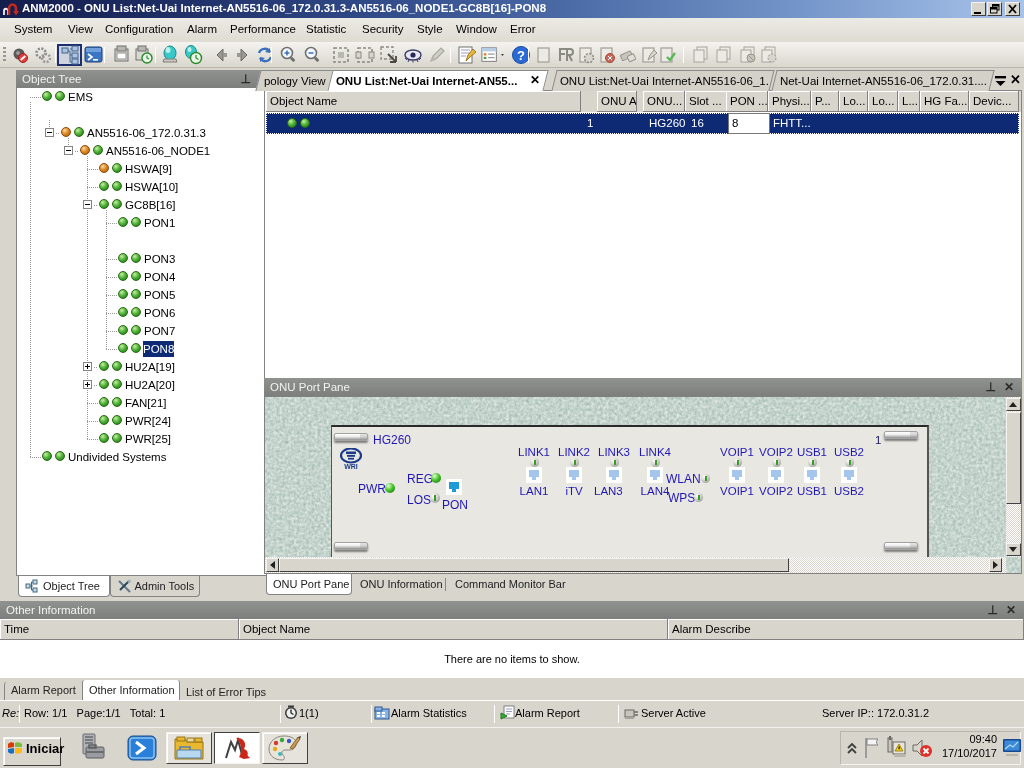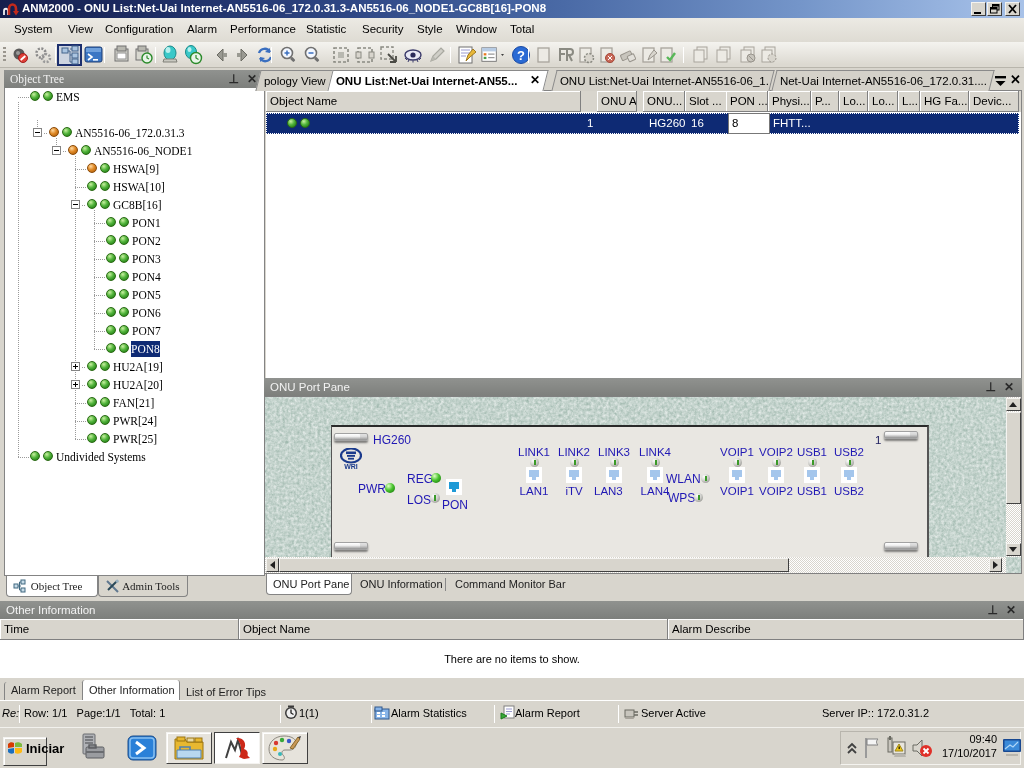--- a/index.html
+++ b/index.html
@@ -15,21 +15,21 @@
   color:#000; font-weight:bold; text-align:center; }
 #menubar { position:absolute; left:0; top:18px; width:1024px; height:24px;
   background:linear-gradient(180deg,#eceae4 0%,#dedbd3 100%); color:#000; font-size:11.5px; }
 #menubar span.mi { position:absolute; top:5px; }
 #toolbar { position:absolute; left:0; top:42px; width:1024px; height:26px;
   background:linear-gradient(180deg,#f4f3ef 0%,#dcd9d1 90%); border-bottom:1px solid #b8b5ac; }
 .tbi { position:absolute; }
 .tsep { position:absolute; top:5px; width:1px; height:16px; background:#a8a49c; border-right:1px solid #fff; }
 .docktitle { background:linear-gradient(180deg,#90928f,#7d7f7c); color:#f2f2f2; font-size:11.5px; line-height:18px; padding-left:6px; }
 .pinx { position:absolute; color:#2a2a2a; font-size:12px; font-weight:bold; }
-#treepanel { position:absolute; left:4px; top:70px; width:261px; height:528px;font-family:Liberation Serif, serif; }
+#treepanel { position:absolute; left:16px; top:70px; width:261px; height:528px; }
 #treehead { position:absolute; left:0; top:0; width:261px; height:18px; }
 #treebody { position:absolute; left:0; top:18px; width:261px; height:488px; background:#fff; border:1px solid #848484; border-top:none; overflow:hidden; }
 .trow { position:absolute; height:18px; line-height:18px; white-space:nowrap; color:#000; font-size:11.5px; }
 .dotv { position:absolute; width:1px; background:repeating-linear-gradient(180deg,#9a9a9a 0 1px,transparent 1px 2px); }
 .ball { position:absolute; width:10px; height:10px; border-radius:50%; top:3px; }
 .bgreen { background:radial-gradient(circle at 35% 30%, #c8f0a0, #52b43c 45%, #1f7a12 90%); border:1px solid #2a6a14;}
 .borange { background:radial-gradient(circle at 35% 30%, #ffd9a0, #e08a28 45%, #b05e08 90%); border:1px solid #8a4a08;}
 .expander { position:absolute; top:4px; width:9px; height:9px; background:#fff; border:1px solid #848484; }
 .expander:before { content:""; position:absolute; left:1px; top:3px; width:5px; height:1px; background:#000; }
 .expander.plus:after { content:""; position:absolute; left:3px; top:1px; width:1px; height:5px; background:#000; }
@@ -105,21 +105,21 @@
 <div id="menubar">
   <span class="mi" style="left:14px">System</span>
   <span class="mi" style="left:68px">View</span>
   <span class="mi" style="left:105px">Configuration</span>
   <span class="mi" style="left:187px">Alarm</span>
   <span class="mi" style="left:230px">Performance</span>
   <span class="mi" style="left:306px">Statistic</span>
   <span class="mi" style="left:362px">Security</span>
   <span class="mi" style="left:417px">Style</span>
   <span class="mi" style="left:456px">Window</span>
-  <span class="mi" style="left:510px">Total</span>
+  <span class="mi" style="left:510px">Error</span>
 </div>
 
 <div id="toolbar">
     <div class="abs" style="left:3px;top:5px;width:3px;height:16px;background:repeating-linear-gradient(180deg,#9a968e 0 2px,transparent 2px 4px)"></div>
     <svg class="tbi" style="left:10px;top:3px" width="20" height="20" viewBox="0 0 20 20">
       <circle cx="9" cy="9" r="5.5" fill="#5a5a5a"></circle>
       <circle cx="8" cy="8" r="2" fill="#9a9a9a"></circle>
       <circle cx="13" cy="13" r="4.5" fill="#e04038" stroke="#a02020"></circle>
       <rect x="10" y="12" width="6" height="2" fill="#fff" transform="rotate(-40 13 13)"></rect>
     </svg>
@@ -332,26 +332,20 @@
         <span class="expander" style="left:66px"></span>
         <span class="ball bgreen" style="left:82px"></span>
         <span class="ball bgreen" style="left:95px"></span>
         <span style="position:absolute;left:108px">GC8B[16]</span>
       </div>
 <div class="trow" style="left:0;top:126px;width:259px">
         <span style="position:absolute;left:89px;top:9px;width:11px;height:1px;background:repeating-linear-gradient(90deg,#9a9a9a 0 1px,transparent 1px 2px)"></span>
         <span class="ball bgreen" style="left:101px"></span>
         <span class="ball bgreen" style="left:114px"></span>
         <span style="position:absolute;left:127px">PON1</span>
-      </div>
-<div class="trow" style="left:0;top:144px;width:259px">
-        <span style="position:absolute;left:89px;top:9px;width:11px;height:1px;background:repeating-linear-gradient(90deg,#9a9a9a 0 1px,transparent 1px 2px)"></span>
-        <span class="ball bgreen" style="left:101px"></span>
-        <span class="ball bgreen" style="left:114px"></span>
-        <span style="position:absolute;left:127px">PON2</span>
       </div>
 <div class="trow" style="left:0;top:162px;width:259px">
         <span style="position:absolute;left:89px;top:9px;width:11px;height:1px;background:repeating-linear-gradient(90deg,#9a9a9a 0 1px,transparent 1px 2px)"></span>
         <span class="ball bgreen" style="left:101px"></span>
         <span class="ball bgreen" style="left:114px"></span>
         <span style="position:absolute;left:127px">PON3</span>
       </div>
 <div class="trow" style="left:0;top:180px;width:259px">
         <span style="position:absolute;left:89px;top:9px;width:11px;height:1px;background:repeating-linear-gradient(90deg,#9a9a9a 0 1px,transparent 1px 2px)"></span>
         <span class="ball bgreen" style="left:101px"></span>
@@ -646,21 +640,21 @@
       <path d="M2 8 L8 11 L2 14 Z" fill="#38a838" stroke="#1a7a1a"></path>
     </svg>
     <svg class="abs" style="left:624px;top:5px" width="16" height="14">
       <rect x="1" y="4" width="9" height="7" fill="#c8c5bd" stroke="#6a6a62"></rect>
       <path d="M10 6 H14 M10 9 H14" stroke="#6a6a62" stroke-width="1.5"></path>
       <path d="M2 11 L1 13 L10 13 L9 11" fill="#a8a49c"></path>
     </svg>
 </div>
 
 <div id="taskbar">
-  <div class="tkbtn raised" style="left:3px; top:9px; width:44px; height:29px; background:#d8d5cd;">
+  <div class="tkbtn raised" style="left:3px; top:9px; width:58px; height:29px; background:#d8d5cd;">
     <svg class="abs" style="left:3px;top:2px" width="17" height="16" viewBox="0 0 17 16">
       <path d="M1 4 C3 2 5 2 7 3 L7 7 L1 8 Z" fill="#d83b01"></path>
       <path d="M8 3 C10 2 13 2 15 4 L15 7 L8 7 Z" fill="#7cbb3f"></path>
       <path d="M1 9 L7 8 L7 13 C5 14 3 14 1 12 Z" fill="#1b6fc0"></path>
       <path d="M8 8 L15 8 L15 12 C13 14 10 14 8 13 Z" fill="#fdb813"></path>
     </svg>
     <span class="abs" style="left:22px; top:3px; font-weight:bold; font-size:13px;">Iniciar</span>
   </div>
   <svg class="abs" style="left:76px;top:5px" width="34" height="30" viewBox="0 0 34 30">
 <rect x="7" y="1" width="12" height="20" rx="1" fill="#b0b2b6" stroke="#6a6c70"></rect>

